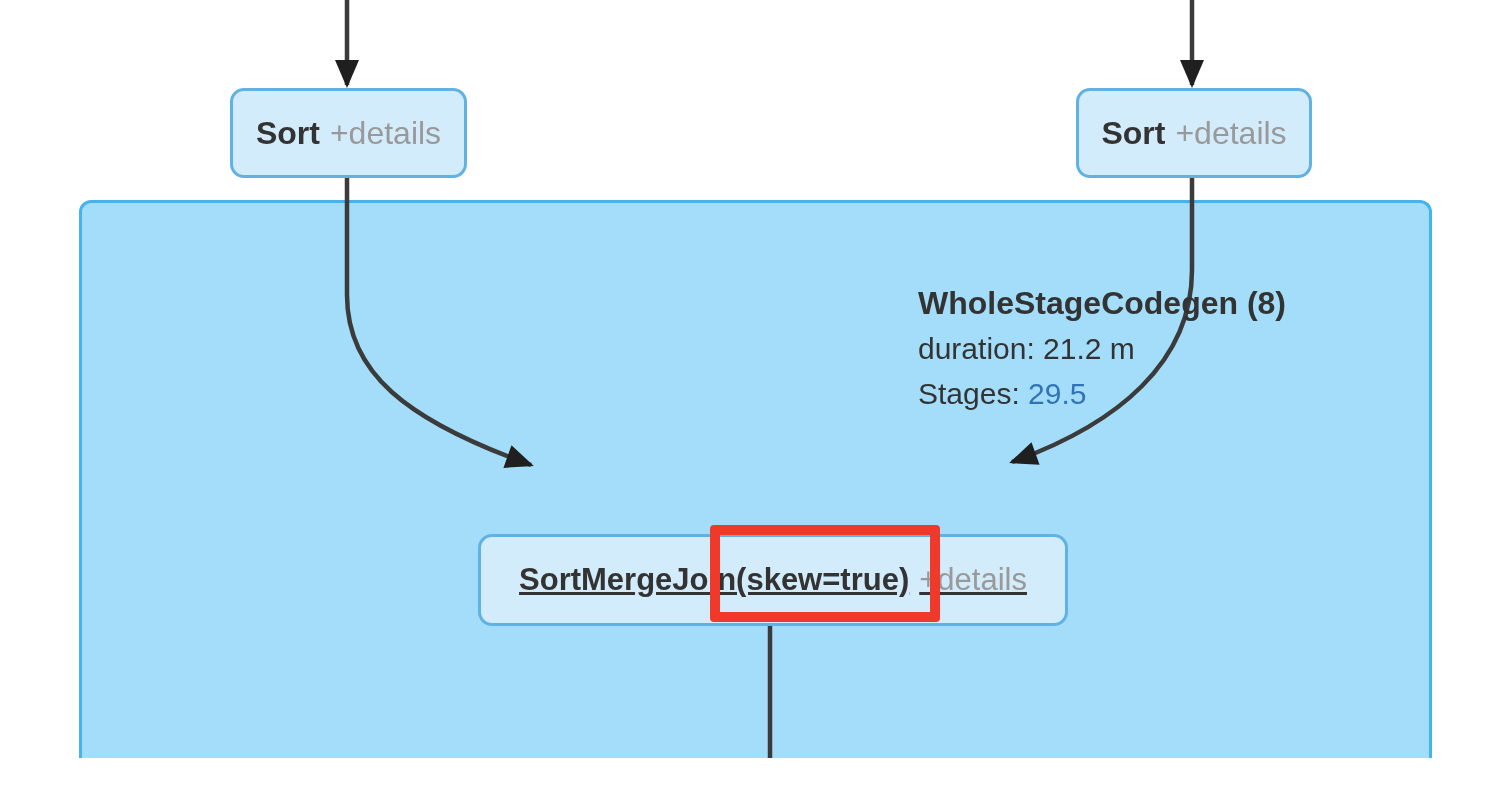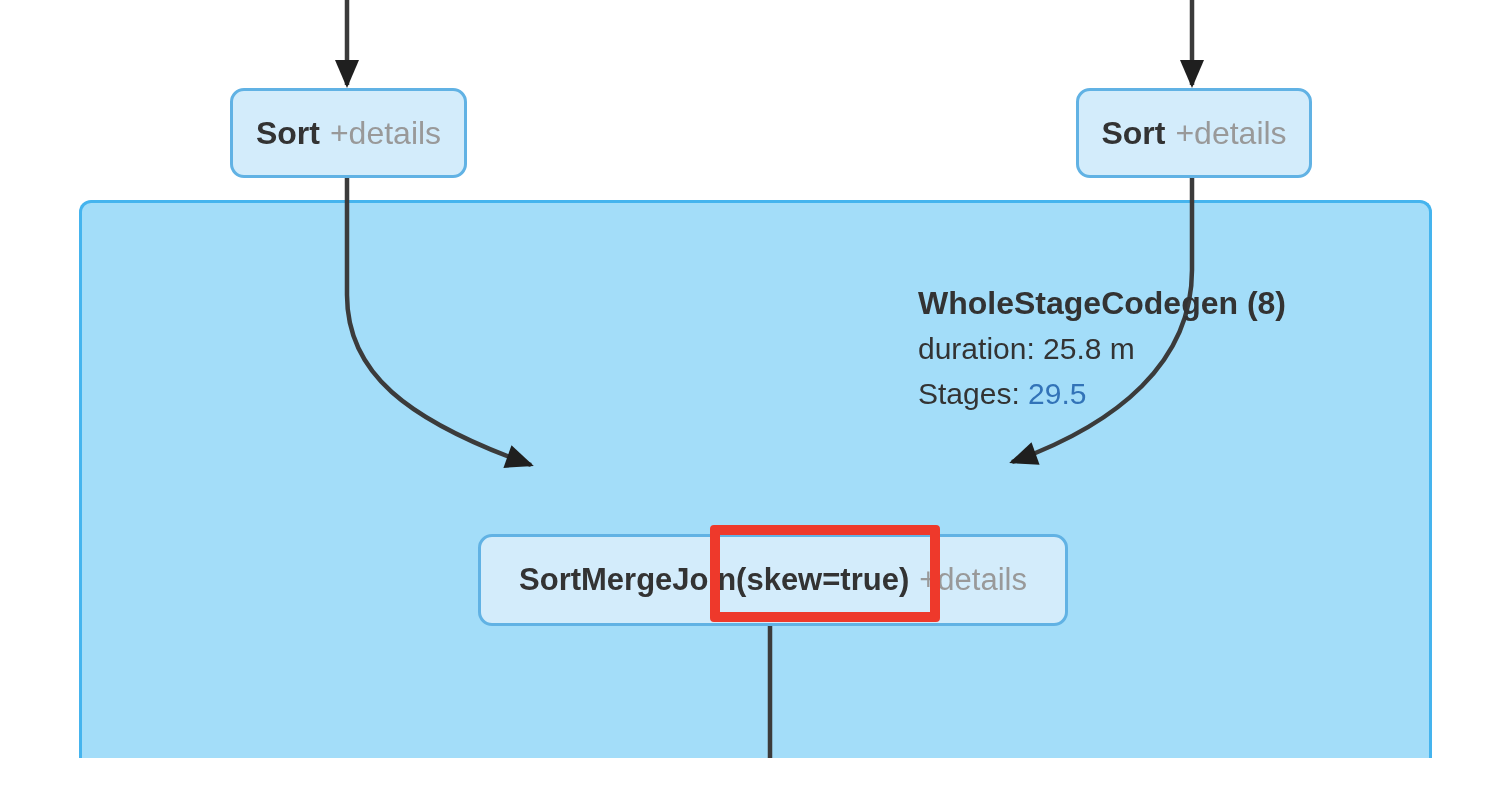--- a/index.html
+++ b/index.html
@@ -83,21 +83,21 @@
   }
   .node .op-name{font-weight:bold;text-align:right;}
   .node .details{
     color:var(--text-muted);
     margin-left:10px;
     cursor:pointer;
     text-align:center;
   }
   .node-sort-left {left:230px;top:88px;width:237px;height:90px;}
   .node-sort-right{left:1076px;top:88px;width:236px;height:90px;}
-  .node-smj      {left:478px;top:534px;width:590px;height:92px;font-size:31px;}
+  .node-smj      {left:478px;top:534px;width:590px;height:92px;font-size:31px;text-decoration:underline;}
   
   .annotation-box{
     position:absolute;
     left:710px;top:525px;
     width:230px;height:97px;
     box-sizing:border-box;
     border:10px solid var(--annotation-red);
     border-radius:4px;
     background:transparent;
     z-index:5;
@@ -119,21 +119,21 @@
     </defs>
     <path class="edge-line" d="M 347 0 L 347 85" marker-end="url(#arrow)"></path>
     <path class="edge-line" d="M 1192 0 L 1192 85" marker-end="url(#arrow)"></path>
     <path class="edge-line" d="M 347 177 L 347 295 C 347 372, 405 420, 531 465" marker-end="url(#arrow)"></path>
     <path class="edge-line" d="M 1192 177 L 1192 270 C 1192 362, 1118 424, 1012 462" marker-end="url(#arrow)"></path>
     <path class="edge-line" d="M 770 626 L 770 758"></path>
   </svg>
 
   <div class="cluster-meta">
     <div class="cluster-title">WholeStageCodegen (8)</div>
-    <div class="cluster-duration">duration: 25.8 m</div>
+    <div class="cluster-duration">duration: 21.2 m</div>
     <div class="cluster-stages"><span>Stages: </span><a class="stages-link">29.5</a></div>
   </div>
 
   <div class="node node-sort-left">
     <span class="op-name">Sort</span>
     <span class="details">+details</span>
   </div>
 
   <div class="node node-sort-right">
     <span class="op-name">Sort</span>

